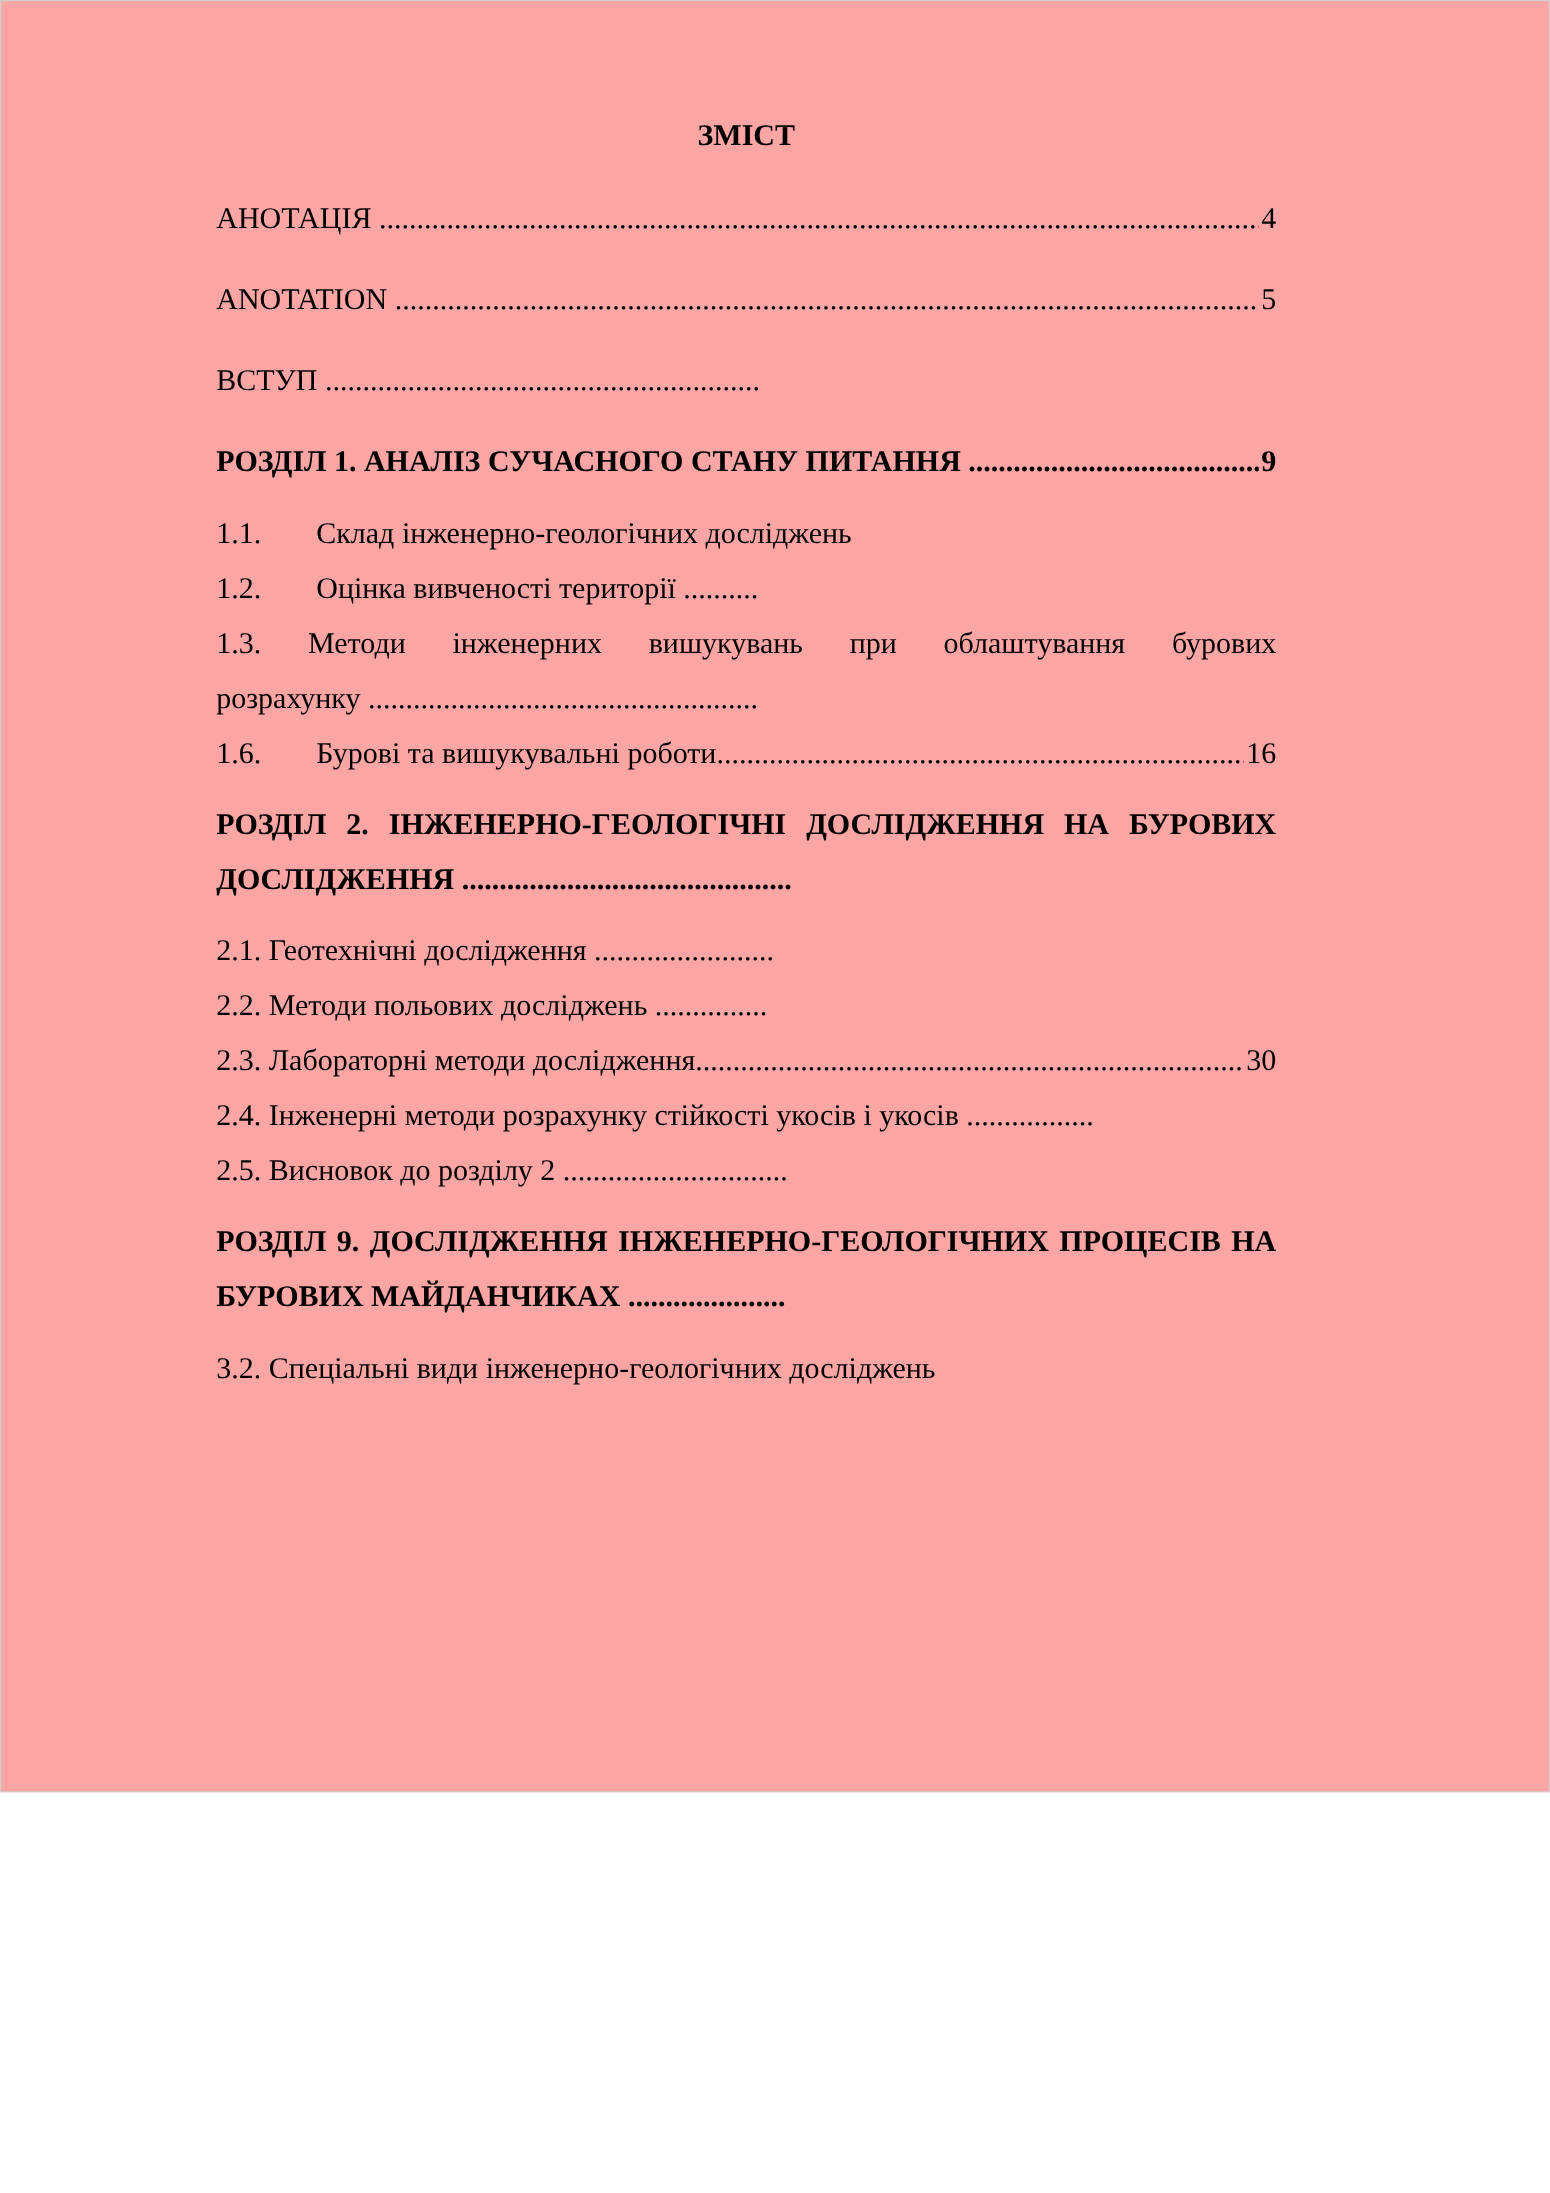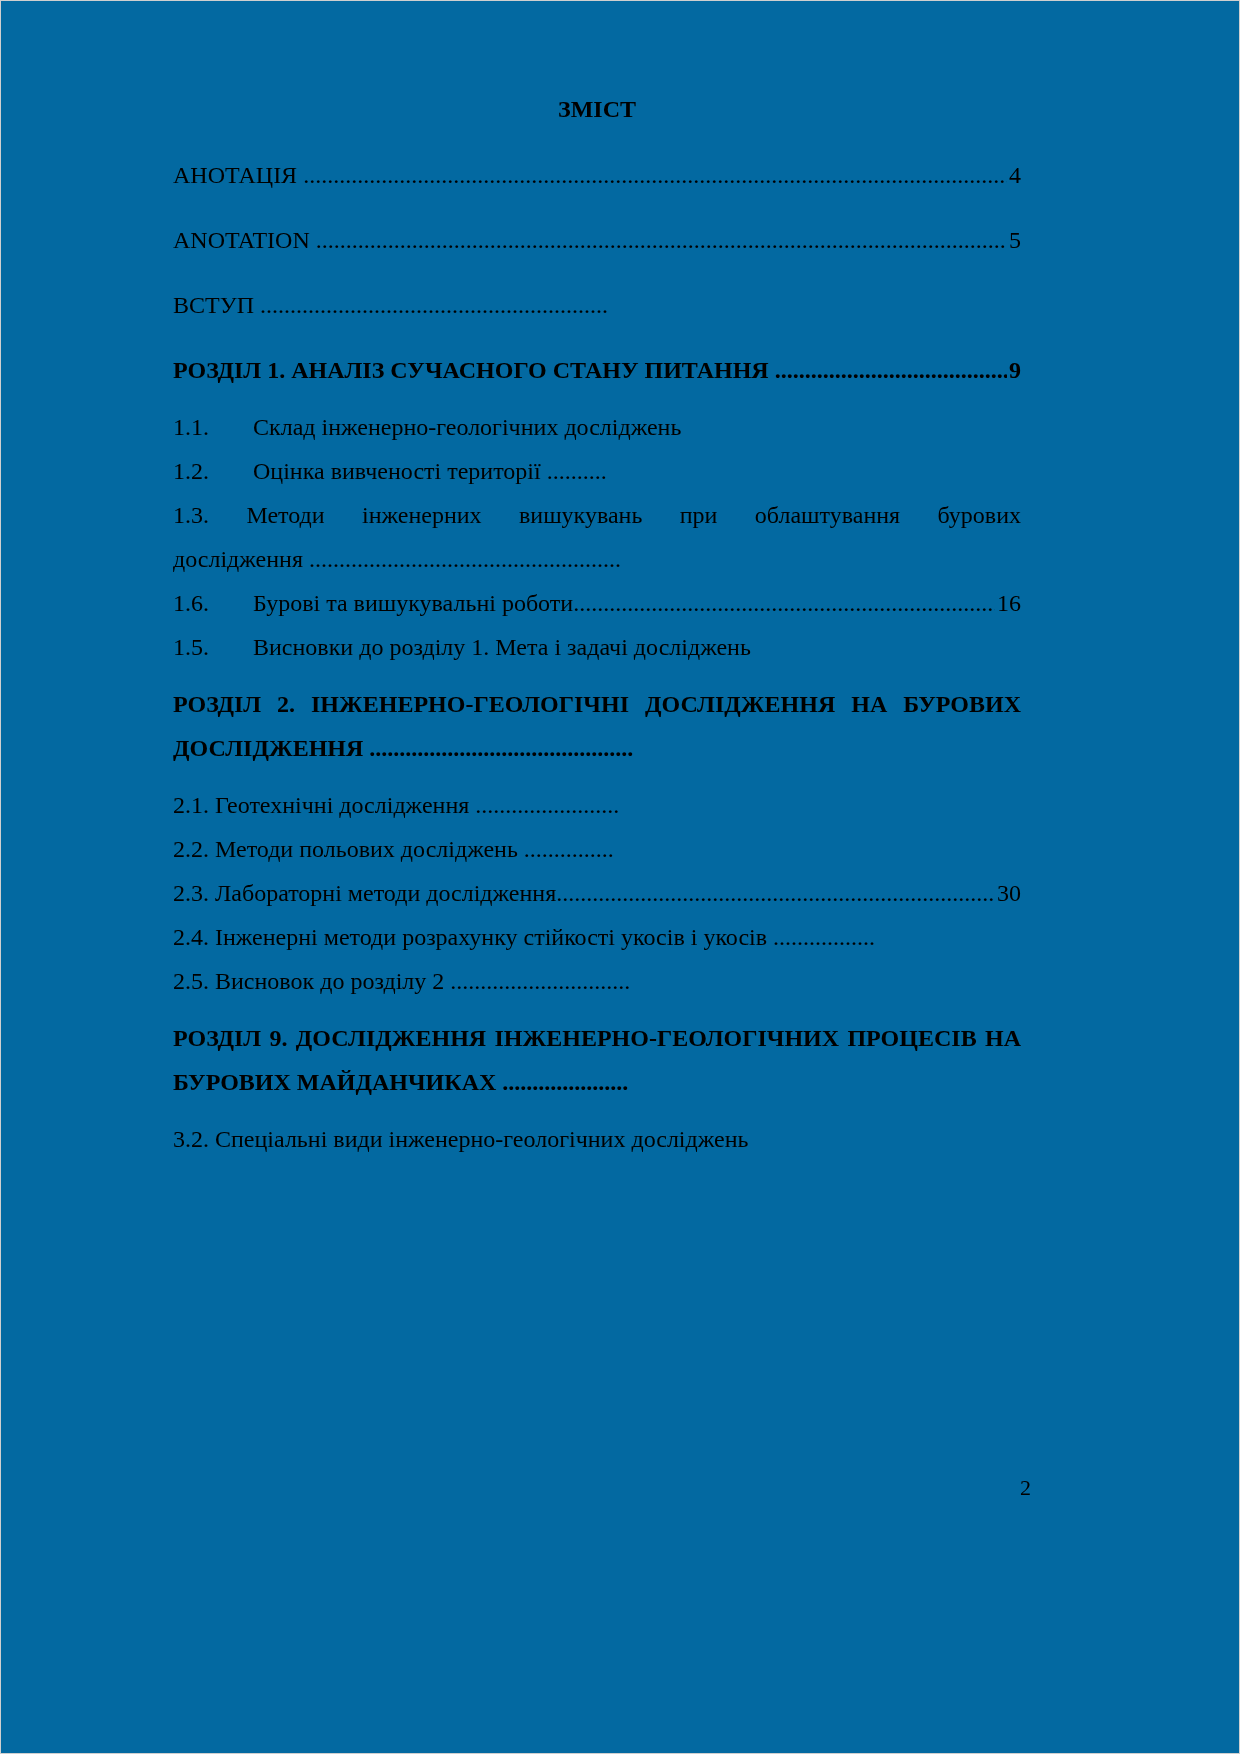--- a/index.html
+++ b/index.html
@@ -1,20 +1,20 @@
 <!DOCTYPE html>
 <html><head>
 <meta charset="utf-8">
 <style>
   html, body { margin: 0; padding: 0; background: #ffffff; }
   .page {
     position: relative;
     width: 1240px;
-    height: 1754px;
-    background: #0369a1;
+    height: 1434px;
+    background: #fca5a5;
     box-sizing: border-box;
     border: 1px solid #cfcfcf;
     font-family: "Liberation Serif", "DejaVu Serif", serif;
     font-size: 24px;
     color: #000000;
     overflow: hidden;
   }
   .content {
     position: absolute;
     left: 160px;
@@ -94,34 +94,28 @@
           </div>
         </div>
         <div class="entry sp-none">
           <div class="row">
             <span class="num">1.2.</span>
             <span class="txt">Оцінка вивченості території ..........</span>
           </div>
         </div>
         <div class="entry sp-none two-line">
           <div class="l1">1.3. Методи інженерних вишукувань при облаштування бурових</div>
-          <div class="l2">дослідження ....................................................</div>
+          <div class="l2">розрахунку ....................................................</div>
         </div>
         <div class="entry sp-none">
           <div class="row">
             <span class="num">1.6.</span>
             <span class="txt">Бурові та вишукувальні роботи</span>
             <span class="leader">............................................................................................................................................................................................................................</span>
             <span class="pageno">16</span>
-          </div>
-        </div>
-        <div class="entry sp-none">
-          <div class="row">
-            <span class="num">1.5.</span>
-            <span class="txt">Висновки до розділу 1. Мета і задачі досліджень</span>
           </div>
         </div>
         <div class="entry sp-md two-line">
           <div class="l1">РОЗДІЛ 2. ІНЖЕНЕРНО-ГЕОЛОГІЧНІ ДОСЛІДЖЕННЯ НА БУРОВИХ</div>
           <div class="l2">ДОСЛІДЖЕННЯ ............................................</div>
         </div>
         <div class="entry sp-none">
           <div class="row">
             <span class="txt">2.1. Геотехнічні дослідження ........................</span>
           </div>

